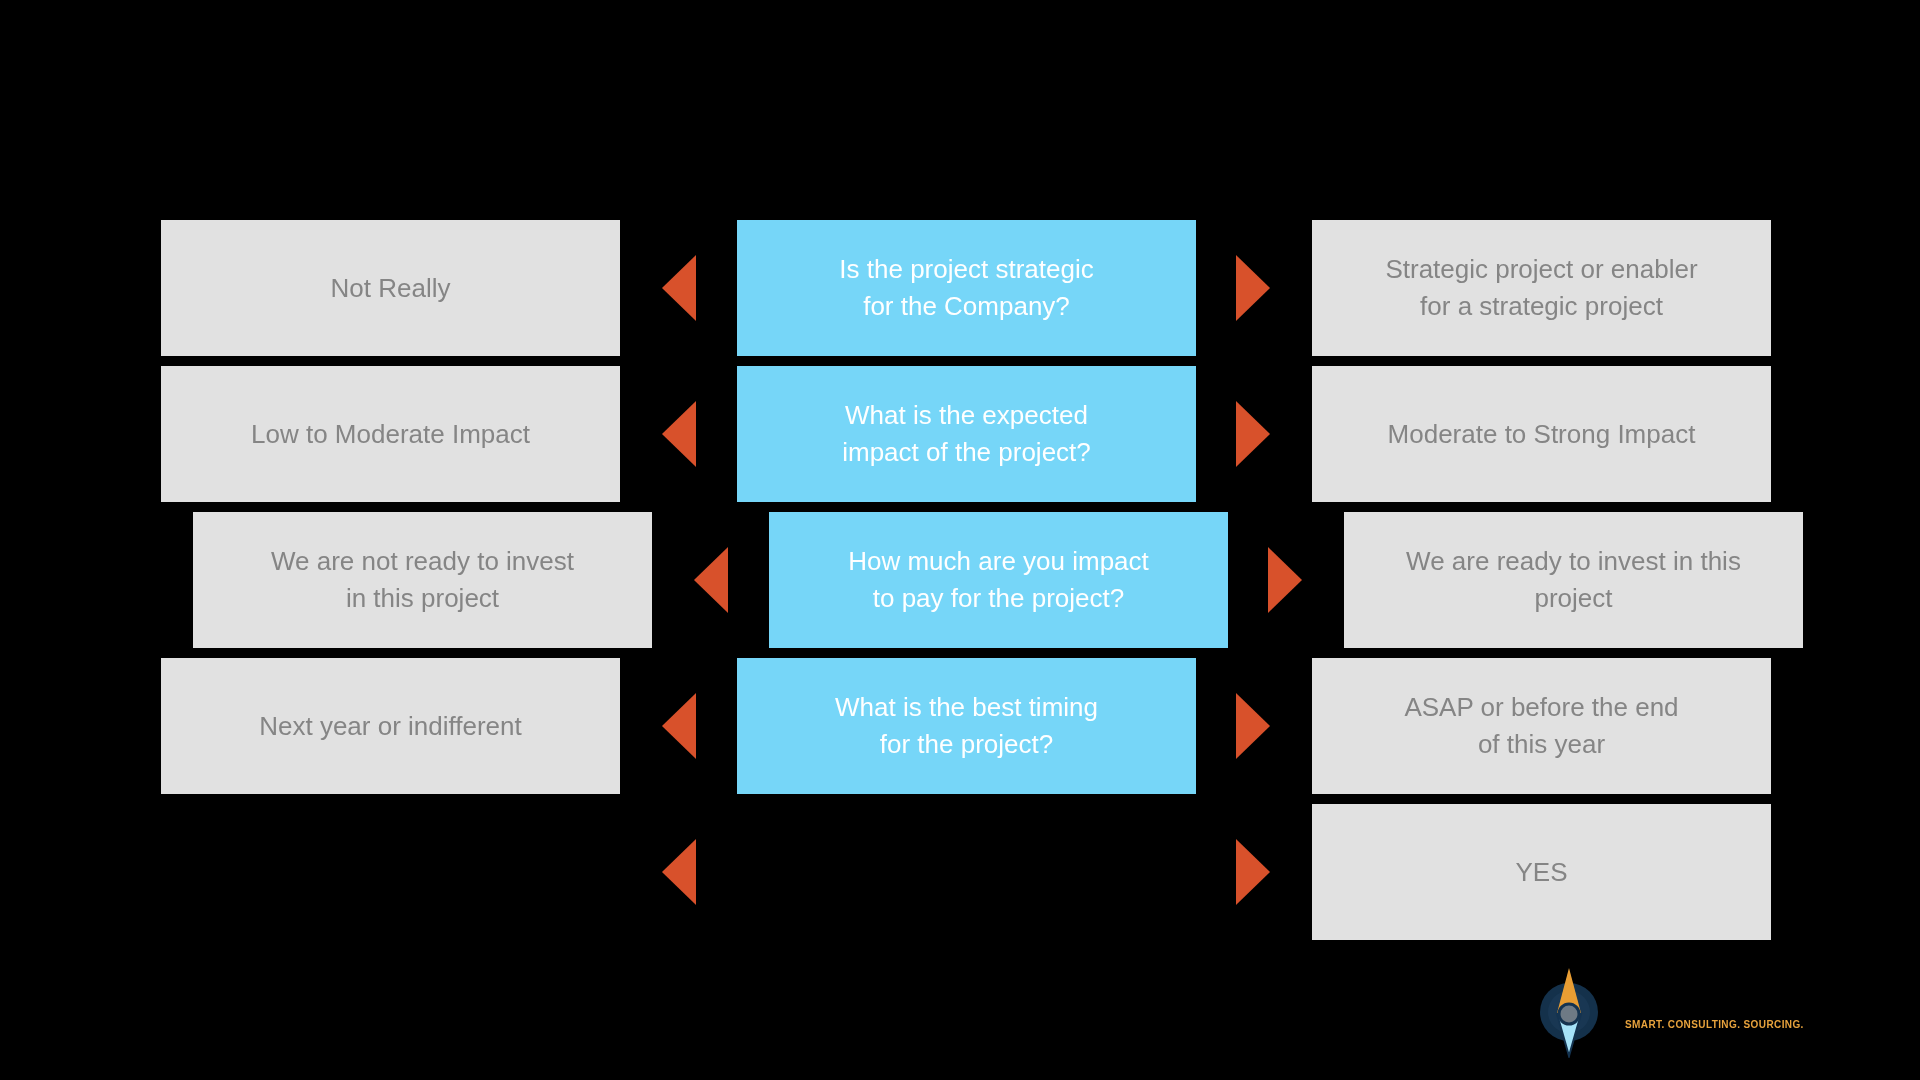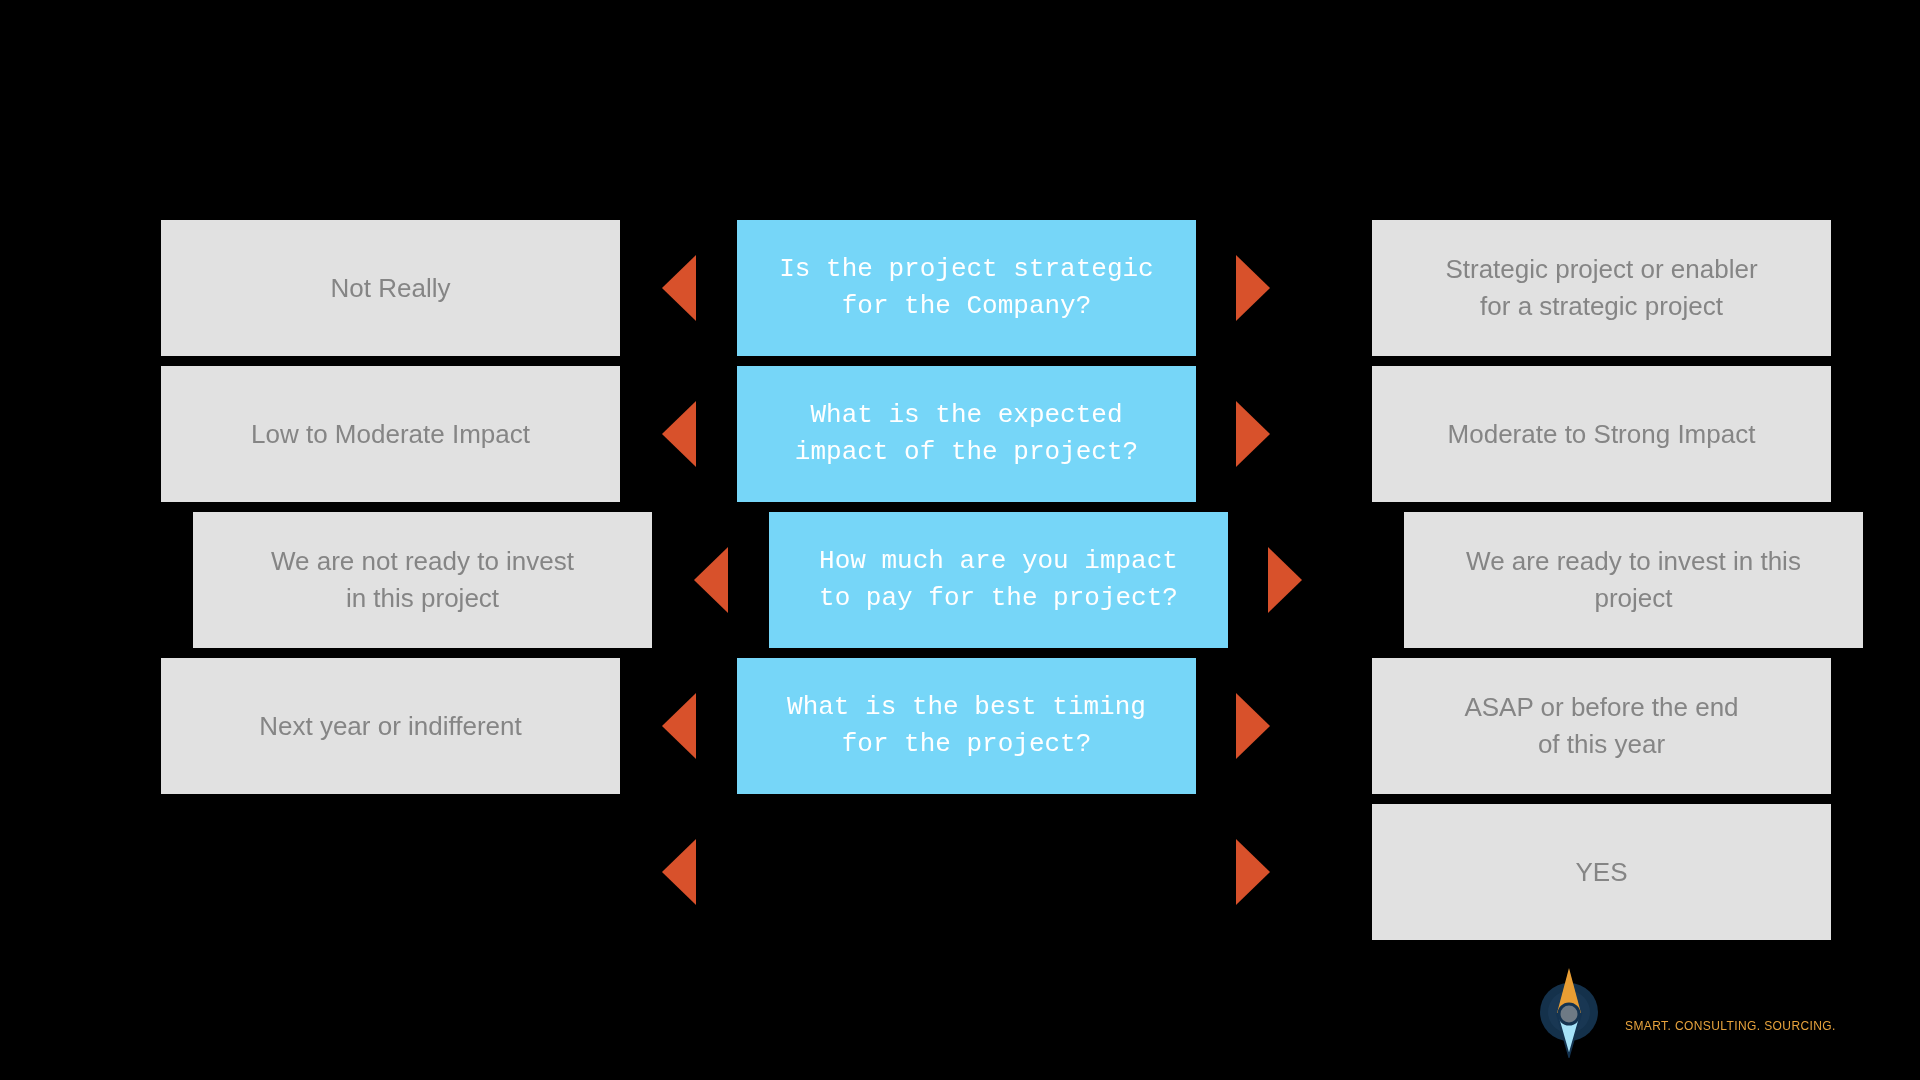--- a/index.html
+++ b/index.html
@@ -37,25 +37,24 @@
     box-sizing: border-box;
     padding: 0 18px;
   }
   .box.gray {
     background: var(--gray-box-bg, #E1E1E1);
     color: var(--gray-box-text, #858585);
   }
   .box.blue {
     background: var(--blue-box-bg, #76D6F8);
     color: var(--blue-box-text, #FFFFFF);
-    font-family: Liberation Mono, monospace;
   }
   .box.col-left   { left: 161px; }
   .box.col-center { left: 737px; }
-  .box.col-right  { left: 1372px; }
+  .box.col-right  { left: 1312px; }
   .arrow {
     position: absolute;
     top: 35px;
     width: 0;
     height: 0;
   }
   .arrow-left {
     left: 662px;
     border-top: 33px solid transparent;
     border-bottom: 33px solid transparent;
@@ -81,22 +80,22 @@
   }
   .brand svg {
     position: absolute;
     left: 0;
     top: 0;
   }
   .tagline {
     position: absolute;
     left: 88px;
     top: 53px;
-    font-size: 12px;
-    font-weight: normal;
+    font-size: 10px;
+    font-weight: bold;
     letter-spacing: 0.4px;
     color: var(--tagline, #E8A33D);
     white-space: nowrap;
   }
 </style>
 </head>
 <body>
 
 <div class="canvas">
 

